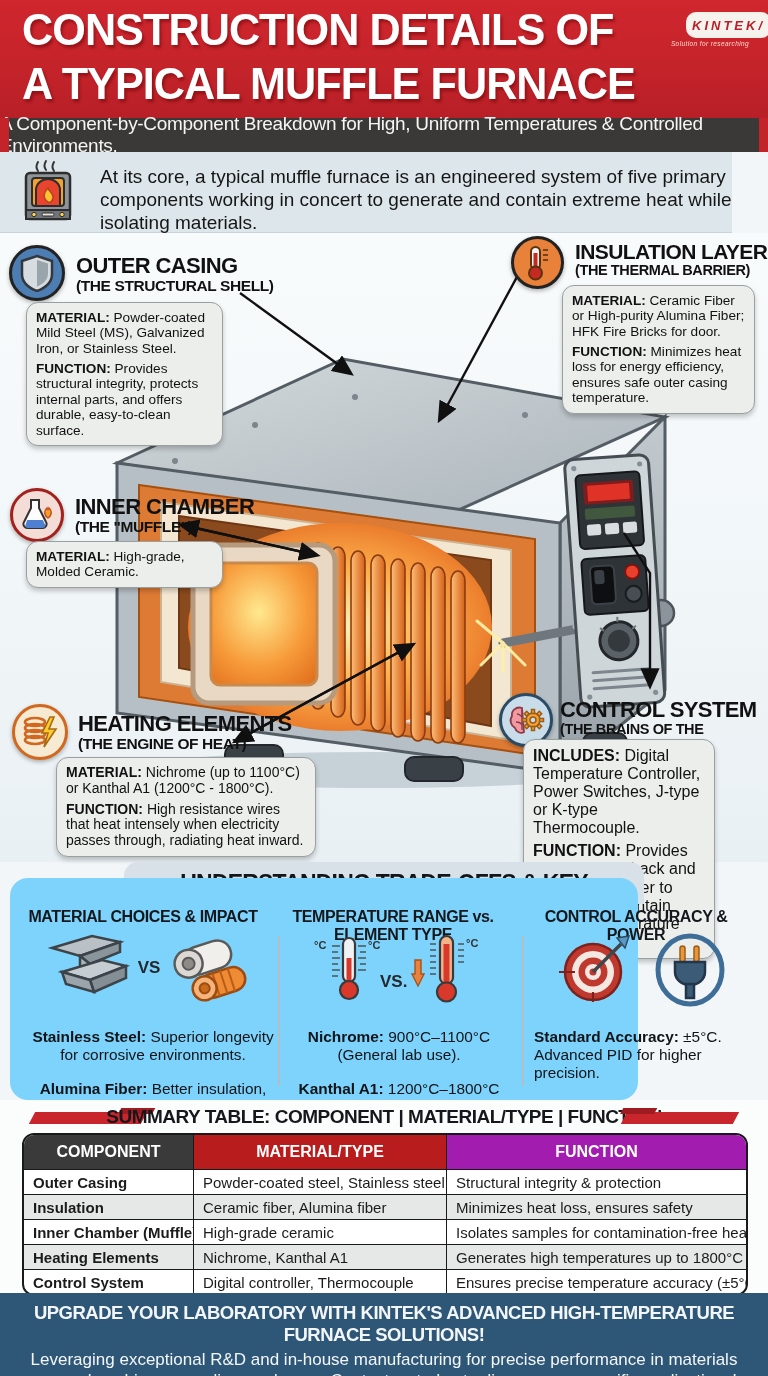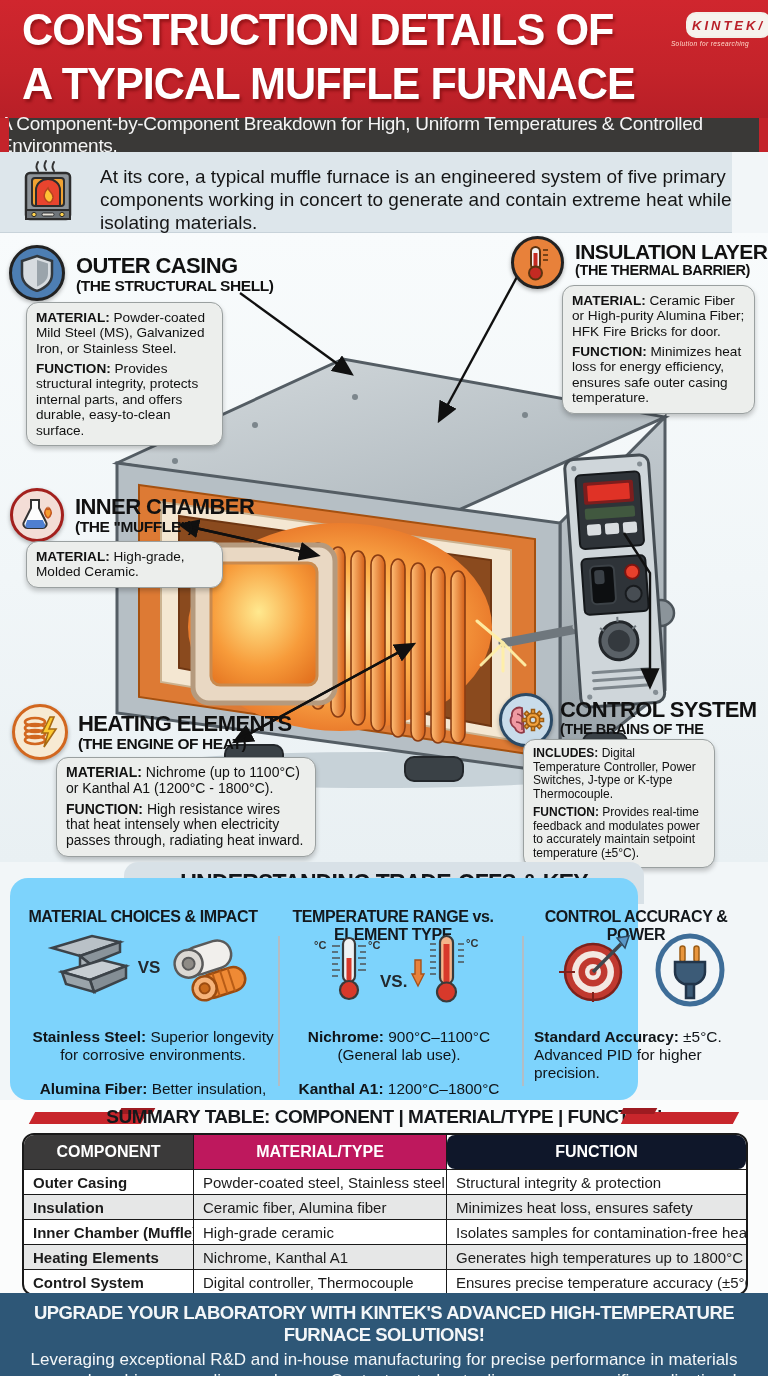--- a/index.html
+++ b/index.html
@@ -85,22 +85,22 @@
     font-size:15px;table-layout:fixed;background:#fff;}
   table.summary th{color:#fff;font-size:16px;font-weight:bold;height:34px;
     border-right:1.5px solid #1a1a1a;text-align:center;}
   table.summary th:last-child{border-right:none;}
   table.summary td{height:25px;padding:1px 9px;border-top:1.5px solid #1a1a1a;
     border-right:1.5px solid #1a1a1a;white-space:nowrap;overflow:hidden;}
   table.summary td:last-child{border-right:none;}
   table.summary td.comp{font-weight:bold;}
   table.summary tr.alt td{background:#e6e7e7;margin-top:39px;}
   .th-comp{background:#3b3a3a;}
-  .th-mat{background:#be185d;}
-  .th-fun{background:#0f172a;border-radius:8px;}
+  .th-mat{background:#b91c1c;}
+  .th-fun{background:#a21caf;}
   col.c1{width:170px;} col.c2{width:253px;} col.c3{width:299px;}
   
   .footer{position:absolute;left:0;top:1293px;width:768px;height:83px;background:#2e5777;
     color:#f3f6f8;text-align:center;}
   .footer-headline{margin-top:9px;font-size:18.5px;font-weight:bold;letter-spacing:-.5px;}
   .footer-body{margin:3px 18px 0 18px;font-size:17px;line-height:1.24;}
 </style>
 </head>
 <body>
 
@@ -350,21 +350,21 @@
           <rect x="30.6" y="20.6" width="3.4" height="3.4" transform="rotate(45 32.3 22.3)"></rect>
         </g>
       </g>
       <circle cx="26" cy="16" r="3" fill="#c9dcea" stroke="#9c5c14" stroke-width="1.5"></circle>
     </svg>
   </div>
   <div class="co-titlewrap" style="left:560px;top:699px;">
     <div class="co-title">CONTROL SYSTEM</div>
     <div class="co-sub" style="font-size:14.5px;">(THE BRAINS OF THE OPERATION)</div>
   </div>
-  <div class="co-box" style="left:523px;top:739px;width:192px;font-size:12px;">
+  <div class="co-box" style="left:523px;top:739px;width:192px;font-size:16px;">
     <p><span class="lbl">INCLUDES:</span> <span>Digital Temperature Controller, Power Switches, J-type or K-type Thermocouple.</span></p>
     <p><span class="lbl">FUNCTION:</span> <span>Provides real-time feedback and modulates power to accurately maintain setpoint temperature (±5°C).</span></p>
   </div>
 
   <div class="tradeoffs-tab">
     <div class="tradeoffs-title">UNDERSTANDING TRADE-OFFS &amp; KEY SPECIFICATIONS</div>
   </div>
   <div class="tradeoffs-panel">
     <div class="to-head c1">MATERIAL CHOICES &amp; IMPACT</div>
     <div class="to-head c2">TEMPERATURE RANGE vs. ELEMENT TYPE</div>

